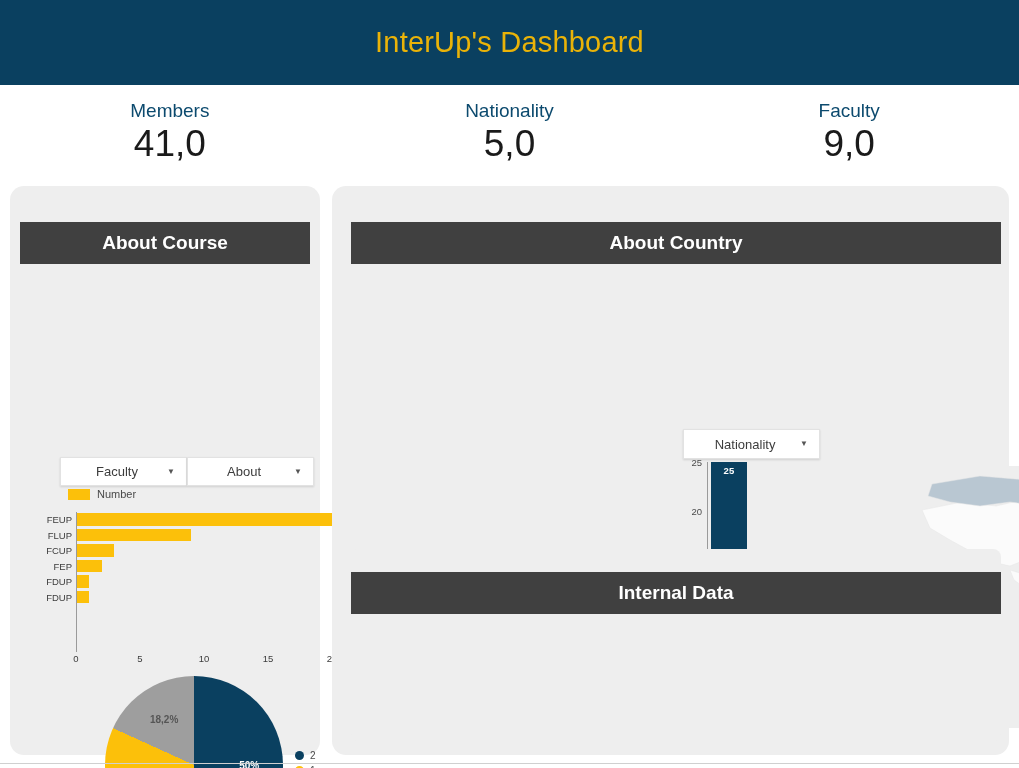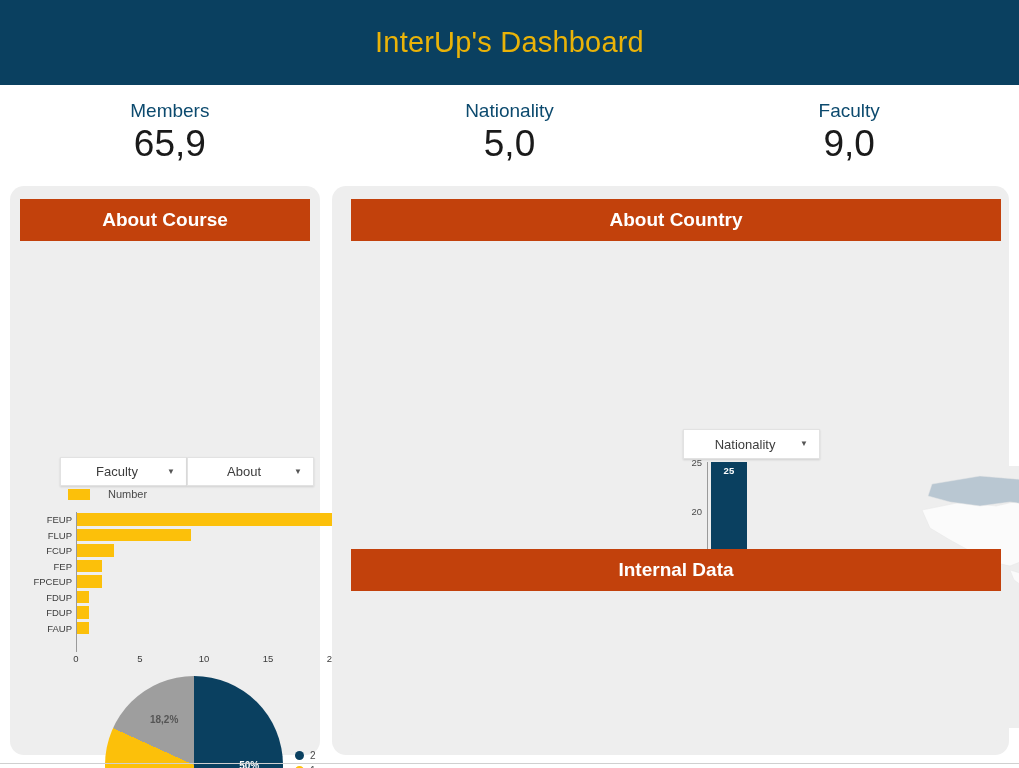--- a/index.html
+++ b/index.html
@@ -35,23 +35,24 @@
   .kpi-value { font-size:37px; color:#1a1a1a; font-weight:400; margin-top:2px; line-height:1.1; }
 
   
   .panel {
     position:absolute; background:#eeeeee; border-radius:14px;
   }
   .panel-left  { left:10px;  top:186px; width:310px; height:569px; }
   .panel-right { left:332px; top:186px; width:677px; height:569px; }
 
   .panel-head {
-    background:#c2410c; color:#ffffff;
+    background:#404040; color:#ffffff;
     display:flex; align-items:center; justify-content:center;
     font-weight:bold;
+    margin-top:23px;
   }
   .head-course  { position:absolute; left:10px; top:13px;  width:290px; height:42px; font-size:19px; }
   .head-country { position:absolute; left:19px; top:13px;  width:650px; height:42px; font-size:19px; }
 
   .subpanel {
     position:absolute; left:19px; top:363px; width:650px; height:192px;
     background:#eeeeee; border-radius:8px;
   }
   .head-internal { position:absolute; left:0px; top:0px; width:650px; height:42px; font-size:19px; }
 
@@ -64,21 +65,21 @@
     font-size:13px; color:#3c3c3c;
   }
   .dropdown .dd-label { flex:1; text-align:center; padding-left:6px; }
   .dropdown .dd-arrow { font-size:8px; color:#555; line-height:1; }
 
   .dd-faculty    { left:50px;  top:271px; width:127px; height:29px; }
   .dd-course     { left:177px; top:271px; width:127px; height:29px; }
   .dd-nationality{ left:351px; top:243px; width:137px; height:30px; }
 
   
-  .series-legend { position:absolute; left:58px; top:302px; display:flex; align-items:center; gap:18px; }
+  .series-legend { position:absolute; left:58px; top:302px; display:flex; align-items:center; gap:7px; }
   .series-swatch { width:22px; height:11px; background:#fcc00a; }
   .series-text { font-size:11px; color:#4a4a4a; }
 
   
   .hbar-chart { position:absolute; left:22px; top:326px; width:300px; height:156px; }
   .hbar-rows  { position:absolute; left:0; top:0; width:300px; height:140px; }
   .hbar-row { position:relative; height:15.5px; display:flex; align-items:center; }
   .hbar-label {
     width:44px; text-align:right; padding-right:4px;
     font-size:9.5px; color:#3c3c3c; line-height:1;
@@ -145,21 +146,21 @@
     <div class="loader-fill"></div>
   </div>
 
   <div class="app-header">
     <div class="app-title">InterUp's Dashboard</div>
   </div>
 
   <div class="kpi-row">
     <div class="kpi">
       <div class="kpi-label">Members</div>
-      <div class="kpi-value">65,9</div>
+      <div class="kpi-value">41,0</div>
     </div>
     <div class="kpi">
       <div class="kpi-label">Nationality</div>
       <div class="kpi-value">5,0</div>
     </div>
     <div class="kpi">
       <div class="kpi-label">Faculty</div>
       <div class="kpi-value">9,0</div>
     </div>
   </div>
@@ -205,39 +206,27 @@
               <div class="hbar-fill" style="width: 38.4px; background: rgb(252, 192, 10);"></div>
             </div>
           </div>
           <div class="hbar-row">
             <div class="hbar-label">FEP</div>
             <div class="hbar-track">
               <div class="hbar-fill" style="width: 25.6px; background: rgb(252, 192, 10);"></div>
             </div>
           </div>
           <div class="hbar-row">
-            <div class="hbar-label">FPCEUP</div>
-            <div class="hbar-track">
-              <div class="hbar-fill" style="width: 25.6px; background: rgb(252, 192, 10);"></div>
-            </div>
-          </div>
-          <div class="hbar-row">
             <div class="hbar-label">FDUP</div>
             <div class="hbar-track">
               <div class="hbar-fill" style="width: 12.8px; background: rgb(252, 192, 10);"></div>
             </div>
           </div>
           <div class="hbar-row">
             <div class="hbar-label">FDUP</div>
-            <div class="hbar-track">
-              <div class="hbar-fill" style="width: 12.8px; background: rgb(252, 192, 10);"></div>
-            </div>
-          </div>
-          <div class="hbar-row">
-            <div class="hbar-label">FAUP</div>
             <div class="hbar-track">
               <div class="hbar-fill" style="width: 12.8px; background: rgb(252, 192, 10);"></div>
             </div>
           </div>
         </div>
       <div class="hbar-axisline"></div>
       <div class="hbar-axis" id="hbar-axis">
           <span class="hbar-tick" style="left: 0px;">0</span>
           <span class="hbar-tick" style="left: 64px;">5</span>
           <span class="hbar-tick" style="left: 128px;">10</span>

